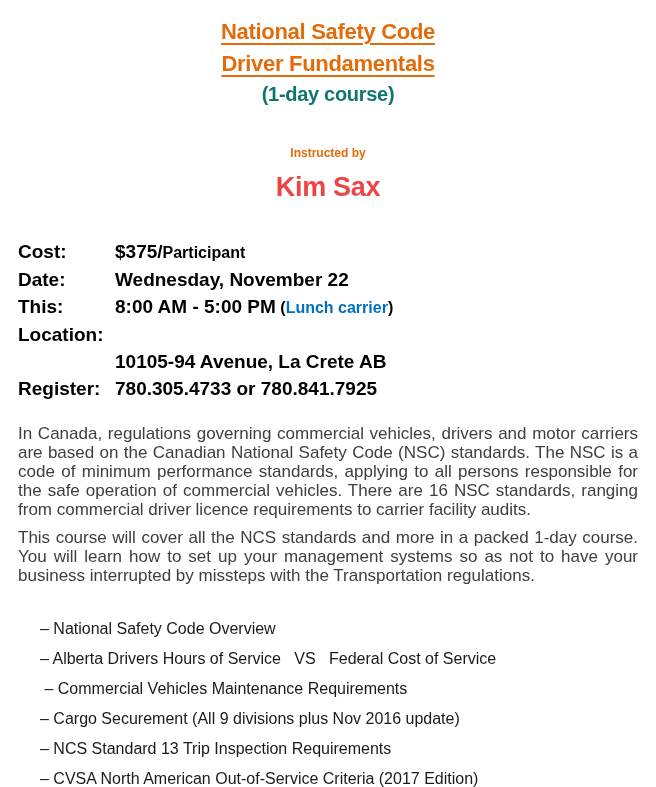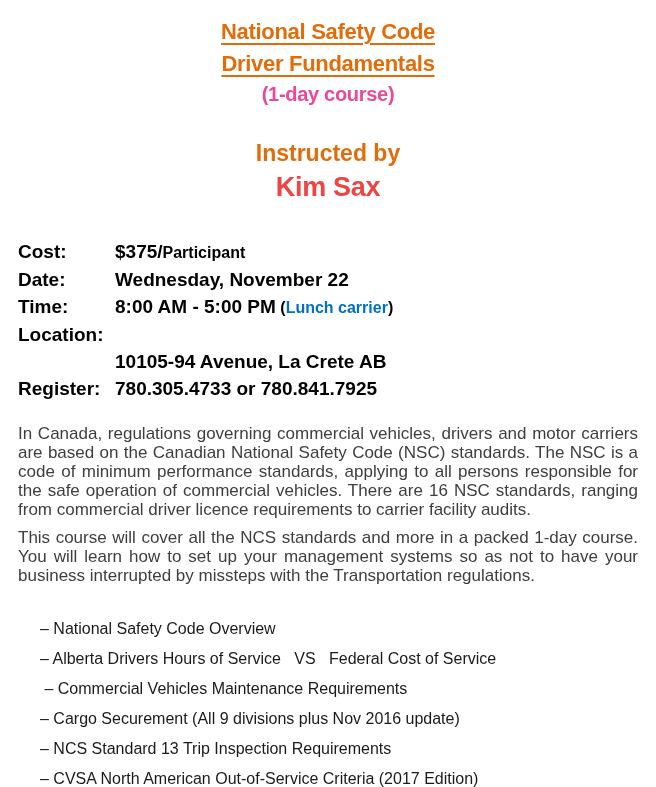--- a/index.html
+++ b/index.html
@@ -25,31 +25,31 @@
     font-size: 22px;
     font-weight: bold;
     line-height: 32px;
     letter-spacing: -0.3px;
     text-decoration: underline;
     text-decoration-thickness: 2px;
     text-underline-offset: 4px;
   }
   .course-length {
     display: block;
-    color: #ec4899;
+    color: #0f766e;
     font-size: 20px;
     font-weight: bold;
     line-height: 28px;
     letter-spacing: -0.3px;
   }
   .instructed-by {
     display: block;
     margin-top: 34px;
     color: #E36C0A;
-    font-size: 23px;
+    font-size: 12px;
     font-weight: bold;
     line-height: 22px;
   }
   .instructor-name {
     display: block;
     margin-top: 6px;
     color: #ef4444;
     font-size: 27px;
     font-weight: bold;
     line-height: 34px;
@@ -118,21 +118,21 @@
       <span class="detail-label">Cost:</span>
       <span class="detail-value"><span>$375/</span><span class="detail-suffix">Participant</span></span>
     </div>
 
     <div class="detail-row">
       <span class="detail-label">Date:</span>
       <span class="detail-value">Wednesday, November 22</span>
     </div>
 
     <div class="detail-row">
-      <span class="detail-label">Time:</span>
+      <span class="detail-label">This:</span>
       <span class="detail-value"><span>8:00 AM - 5:00 PM</span><span class="detail-paren"> (</span><span class="detail-note">Lunch carrier</span><span class="detail-paren">)</span></span>
     </div>
 
     <div class="detail-row">
       <span class="detail-label">Location:</span>
     </div>
 
     <div class="detail-row">
       <span class="detail-label"></span>
       <span class="detail-value">10105-94 Avenue, La Crete AB</span>

